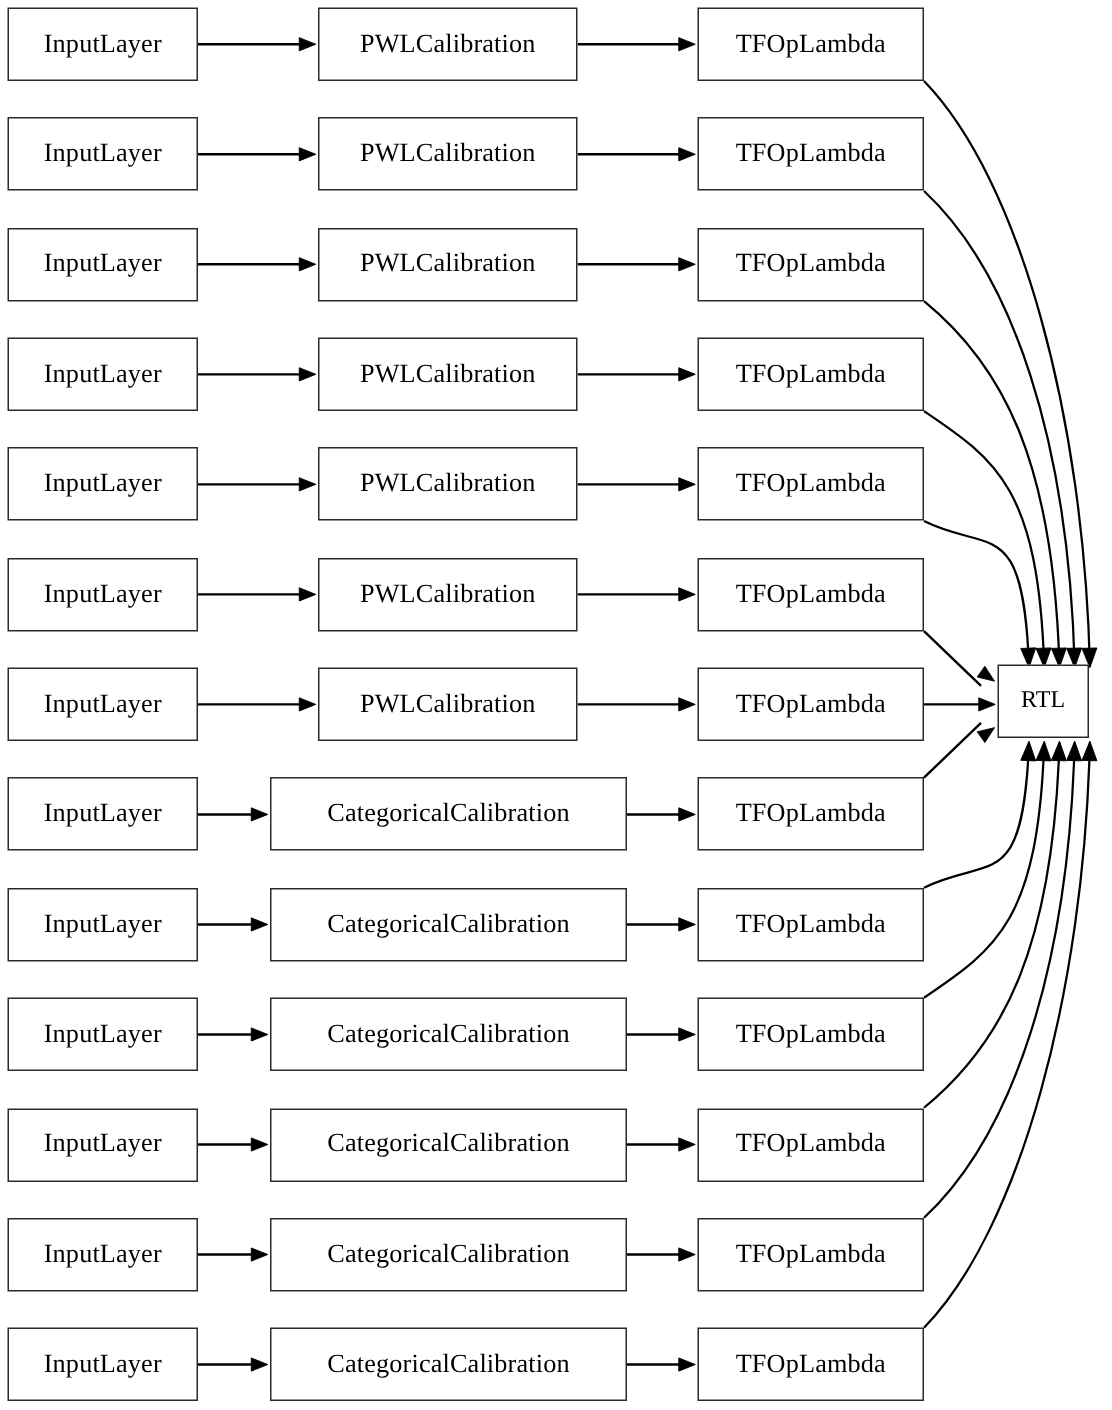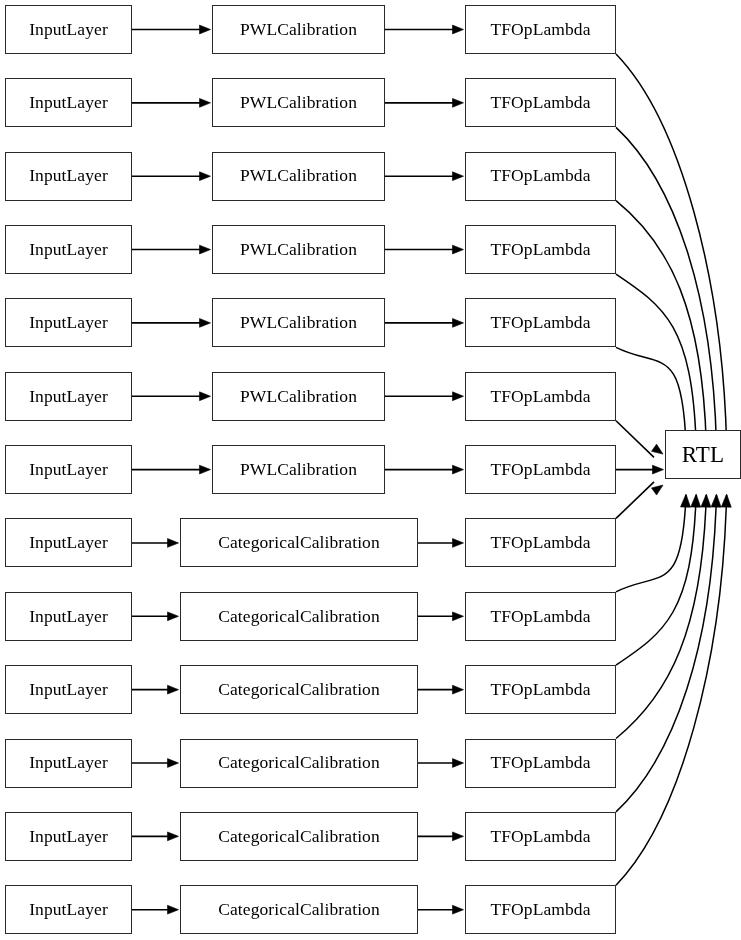--- a/index.html
+++ b/index.html
@@ -241,17 +241,17 @@
       </div>
       <div class="gnode" style="left: 5px; top: 885.2px; width: 127px; height: 49px; font-size: 17.5px;">
         <span class="gnode-label">InputLayer</span>
       </div>
       <div class="gnode" style="left: 180px; top: 885.2px; width: 238px; height: 49px; font-size: 17.5px;">
         <span class="gnode-label">CategoricalCalibration</span>
       </div>
       <div class="gnode" style="left: 465px; top: 885.2px; width: 151px; height: 49px; font-size: 17.5px;">
         <span class="gnode-label">TFOpLambda</span>
       </div>
-      <div class="gnode" style="left: 665px; top: 430px; width: 76px; height: 49px; font-size: 23px;">
+      <div class="gnode" style="left: 665px; top: 443px; width: 61px; height: 49px; font-size: 16px;">
         <span class="gnode-label">RTL</span>
       </div>
     </div>
 </div>
 
 </body></html>

